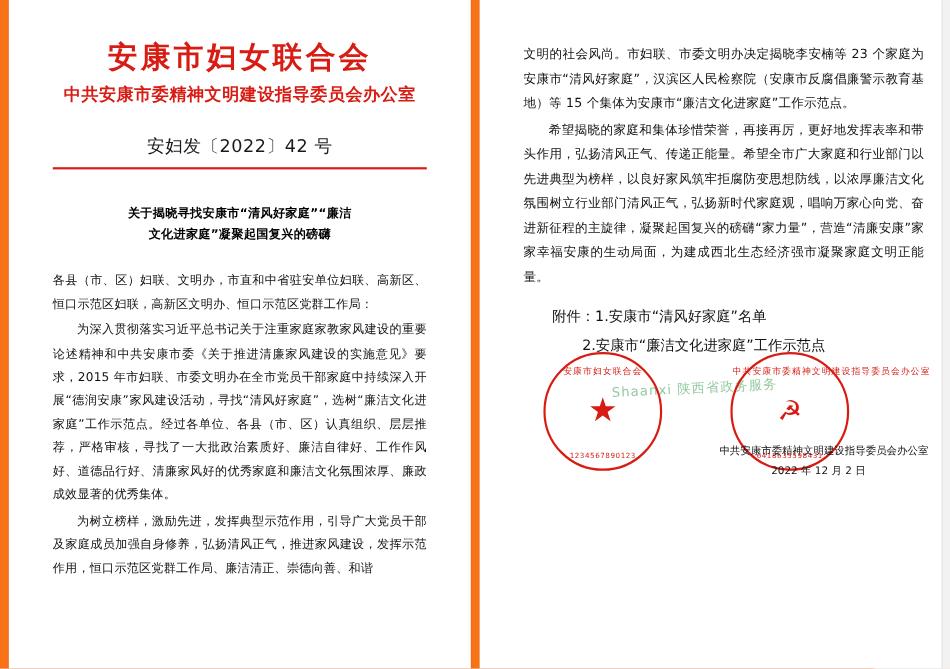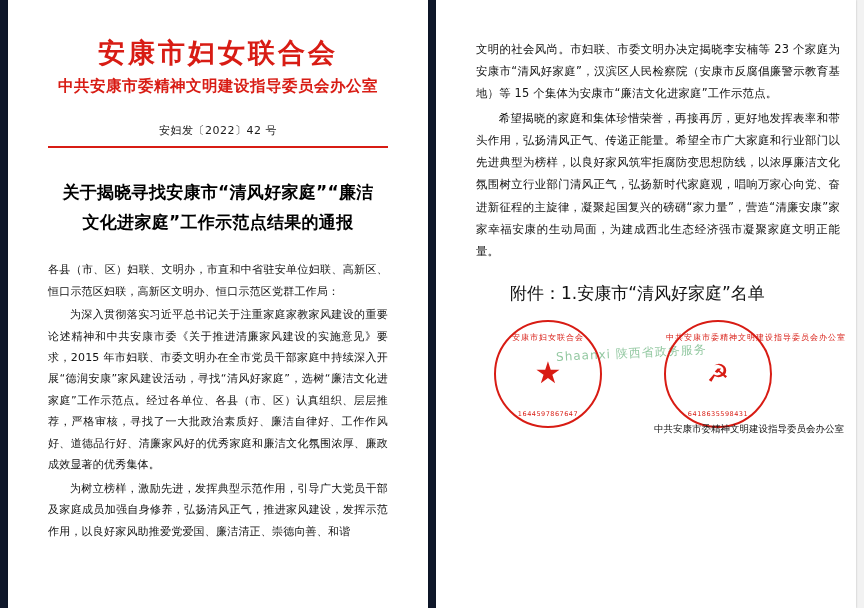--- a/index.html
+++ b/index.html
@@ -8,21 +8,21 @@
     background: #f2f2f2;
     width: 864px;
     height: 608px;
     overflow: hidden;
     font-family: "DejaVu Sans", "Liberation Sans", sans-serif;
   }
   .page-wrap {
     position: relative;
     width: 795px;
     height: 608px;
-    background: #0f172a;
+    background: #f97316;
   }
   .page {
     position: absolute;
     top: 0;
     background: #ffffff;
     box-shadow: 0 0 2px rgba(0,0,0,0.25);
     overflow: hidden;
   }
   .page-left {
     left: 8px;
@@ -63,36 +63,36 @@
   .lh-sub {
     color: #d81c14;
     font-weight: bold;
     font-size: 15.5px;
     letter-spacing: 0.5px;
     margin-top: 6px;
     white-space: nowrap;
   }
   .doc-number {
     text-align: center;
-    font-size: 11px;
+    font-size: 16px;
     color: #1a1a1a;
     margin-top: 26px;
     letter-spacing: 0.5px;
   }
   .red-rule {
     height: 2px;
     background: #d81c14;
     margin-top: 8px;
   }
 
   
   .doc-title {
     text-align: center;
     font-weight: bold;
-    font-size: 17px;
+    font-size: 11px;
     line-height: 1.75;
     color: #000;
     margin-top: 30px;
     letter-spacing: 0.3px;
   }
 
   
   .body-block {
     margin-top: 22px;
   }
@@ -109,21 +109,21 @@
     text-indent: 2em;
   }
   .right-body p.para {
     font-size: 11.4px;
     line-height: 1.95;
   }
   .attach-block {
     margin-top: 14px;
   }
   .attach-line {
-    font-size: 17px;
+    font-size: 13px;
     line-height: 2.0;
     color: #111;
     text-indent: 2em;
   }
   .attach-line.second {
     text-indent: 4.1em;
   }
 
   
   .seal-row {
@@ -211,62 +211,64 @@
       <div class="letterhead">
         <div class="lh-main">安康市妇女联合会</div>
         <div class="lh-sub">中共安康市委精神文明建设指导委员会办公室</div>
       </div>
 
       <div class="doc-number">安妇发〔2022〕42 号</div>
       <div class="red-rule"></div>
 
       <div class="doc-title">
         <div>关于揭晓寻找安康市“清风好家庭”“廉洁</div>
-        <div>文化进家庭”工作示范点结果的通报</div>
+        <div>文化进家庭”凝聚起国复兴的磅礴</div>
       </div>
 
       <div class="body-block">
         <p class="para">各县（市、区）妇联、文明办，市直和中省驻安单位妇联、高新区、恒口示范区妇联，高新区文明办、恒口示范区党群工作局：</p>
         <p class="para indent">为深入贯彻落实习近平总书记关于注重家庭家教家风建设的重要论述精神和中共安康市委《关于推进清廉家风建设的实施意见》要求，2015 年市妇联、市委文明办在全市党员干部家庭中持续深入开展“德润安康”家风建设活动，寻找“清风好家庭”，选树“廉洁文化进家庭”工作示范点。经过各单位、各县（市、区）认真组织、层层推荐，严格审核，寻找了一大批政治素质好、廉洁自律好、工作作风好、道德品行好、清廉家风好的优秀家庭和廉洁文化氛围浓厚、廉政成效显著的优秀集体。</p>
-        <p class="para indent">为树立榜样，激励先进，发挥典型示范作用，引导广大党员干部及家庭成员加强自身修养，弘扬清风正气，推进家风建设，发挥示范作用，以良好家风助推爱党爱国、廉洁清正、崇德向善、和谐</p>
+        <p class="para indent">为树立榜样，激励先进，发挥典型示范作用，引导广大党员干部及家庭成员加强自身修养，弘扬清风正气，推进家风建设，发挥示范作用，恒口示范区党群工作局、廉洁清正、崇德向善、和谐</p>
       </div>
 
     </div>
   </div>
 
   <div class="page page-right">
     <div class="inner-right">
 
       <div class="right-body">
         <p class="para">文明的社会风尚。市妇联、市委文明办决定揭晓李安楠等 23 个家庭为安康市“清风好家庭”，汉滨区人民检察院（安康市反腐倡廉警示教育基地）等 15 个集体为安康市“廉洁文化进家庭”工作示范点。</p>
         <p class="para indent">希望揭晓的家庭和集体珍惜荣誉，再接再厉，更好地发挥表率和带头作用，弘扬清风正气、传递正能量。希望全市广大家庭和行业部门以先进典型为榜样，以良好家风筑牢拒腐防变思想防线，以浓厚廉洁文化氛围树立行业部门清风正气，弘扬新时代家庭观，唱响万家心向党、奋进新征程的主旋律，凝聚起国复兴的磅礴“家力量”，营造“清廉安康”家家幸福安康的生动局面，为建成西北生态经济强市凝聚家庭文明正能量。</p>
       </div>
 
       <div class="attach-block">
         <div class="attach-line">附件：1.安康市“清风好家庭”名单</div>
+        <div class="attach-line second">2.安康市“廉洁文化进家庭”工作示范点</div>
       </div>
 
       <div class="watermark">Shaanxi 陕西省政务服务</div>
 
       <div class="seal-row">
 
         <div class="seal seal-left">
           <div class="seal-arc-top">安康市妇女联合会</div>
           <div class="seal-star">★</div>
-          <div class="seal-arc-bottom">1644597867647</div>
+          <div class="seal-arc-bottom">1234567890123</div>
         </div>
 
         <div class="seal seal-right">
           <div class="seal-arc-top">中共安康市委精神文明建设指导委员会办公室</div>
           <div class="seal-emblem">☭</div>
           <div class="seal-arc-bottom">6418635598431</div>
         </div>
 
       </div>
 
       <div class="signature-block">
         <div class="sig-org">中共安康市委精神文明建设指导委员会办公室</div>
+        <div class="sig-date">2022 年 12 月 2 日</div>
       </div>
 
     </div>
   </div>
 
 </div>
 
 </body></html>

